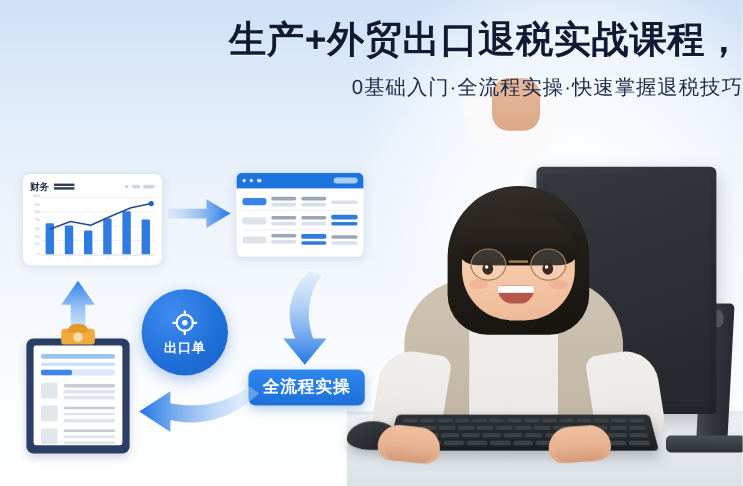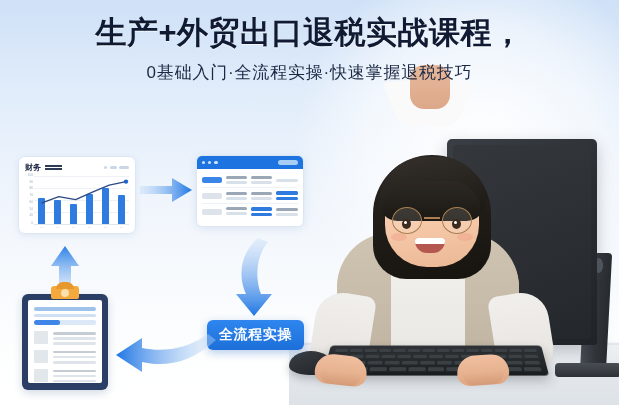--- a/index.html
+++ b/index.html
@@ -20,34 +20,34 @@
   .glow {
     position:absolute; right:-40px; top:-40px;
     width:360px; height:360px; border-radius:50%;
     background:radial-gradient(circle at 50% 50%, rgba(255,255,255,.95) 0%, rgba(255,255,255,.55) 45%, rgba(255,255,255,0) 72%);
     pointer-events:none;
   }
 
   
   .headings {
     position:absolute; left:0; top:14px; width:619px;
-    text-align:center; z-index:12;
+    text-align:right; z-index:12;
   }
   .title-line {
     font-size:31px; font-weight:bold; line-height:1.22;
     color:#101a33; letter-spacing:.5px;
     text-shadow:0 1px 0 rgba(255,255,255,.65);
   }
   .subtitle {
     margin-top:9px;
     font-size:17px; color:#1b2844; letter-spacing:.8px;
   }
 
   
-  .illus { position:absolute; left:0; top:140px; width:330px; height:265px; z-index:8; }
+  .illus { position:absolute; left:0; top:128px; width:330px; height:265px; z-index:8; }
 
   
   .chart-card {
     position:absolute; left:18px; top:16px;
     width:118px; height:78px;
     background:#fff; border:1px solid #dce7f3; border-radius:7px;
     box-shadow:0 2px 7px rgba(60,100,160,.10);
     padding:5px 6px 4px 6px;
   }
   .cc-head { display:flex; align-items:center; gap:4px; height:11px; }
@@ -450,20 +450,28 @@
               </span>
             </span>
           <span class="bcell c3">
               <i class="dark"></i>
               <i></i>
             </span>
         </div>
       </div>
     </div>
 
+    <div class="badge">
+      <svg class="badge-ico" viewBox="0 0 24 24">
+        <circle cx="12" cy="12" r="7.4" fill="none" stroke="#ffffff" stroke-width="2"></circle>
+        <circle cx="12" cy="12" r="2.5" fill="#ffffff"></circle>
+        <path d="M12 1.6v3.3M12 19.1v3.3M1.6 12h3.3M19.1 12h3.3" stroke="#ffffff" stroke-width="2" stroke-linecap="round"></path>
+      </svg>
+      <span class="badge-text">出口单</span>
+    </div>
 
     <svg class="arw" style="left:228px; top:96px;" width="60" height="86" viewBox="0 0 60 86">
       <defs>
           <linearGradient id="gD" x1="0" y1="0" x2="0" y2="1">
         <stop offset="0%" stop-color="#cfe2f8" stop-opacity=".45"></stop>
         <stop offset="100%" stop-color="#1f76e4"></stop>
       </linearGradient>
         </defs>
       <path d="M30 2 C12 18, 10 40, 18 58 L8 58 L26 80 L44 58 L33 58 C27 42, 28 20, 40 6 Z" fill="url(#gD)"></path>
     </svg>

